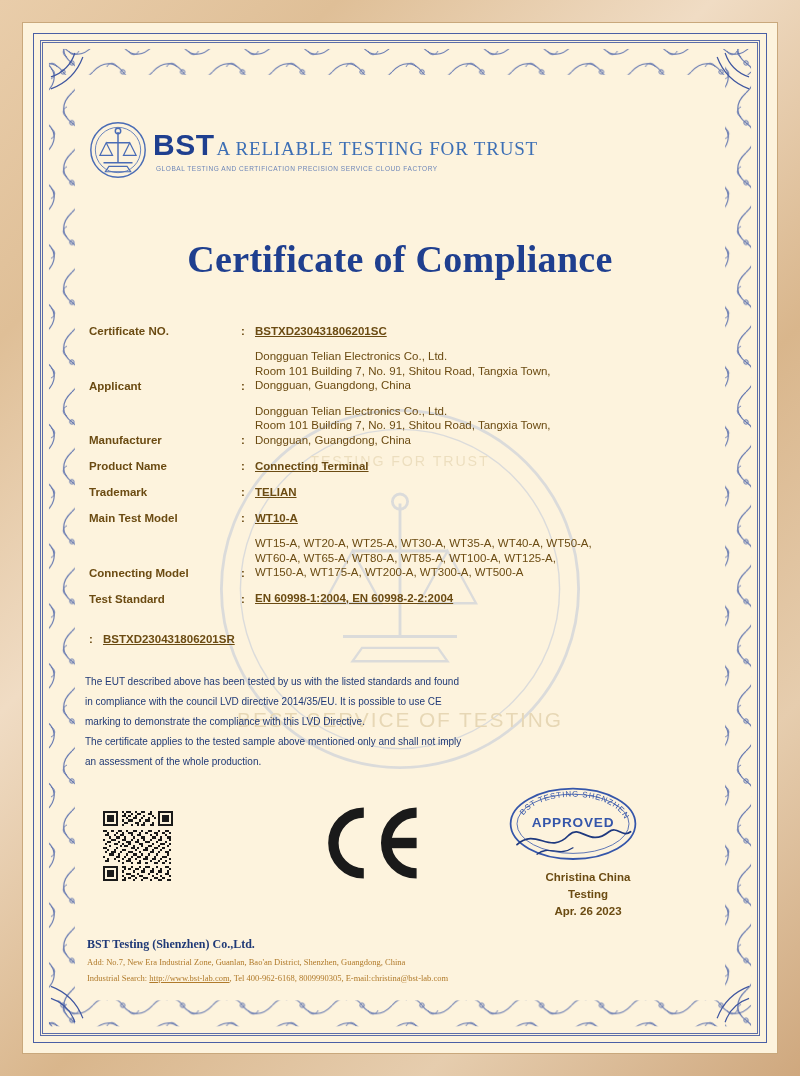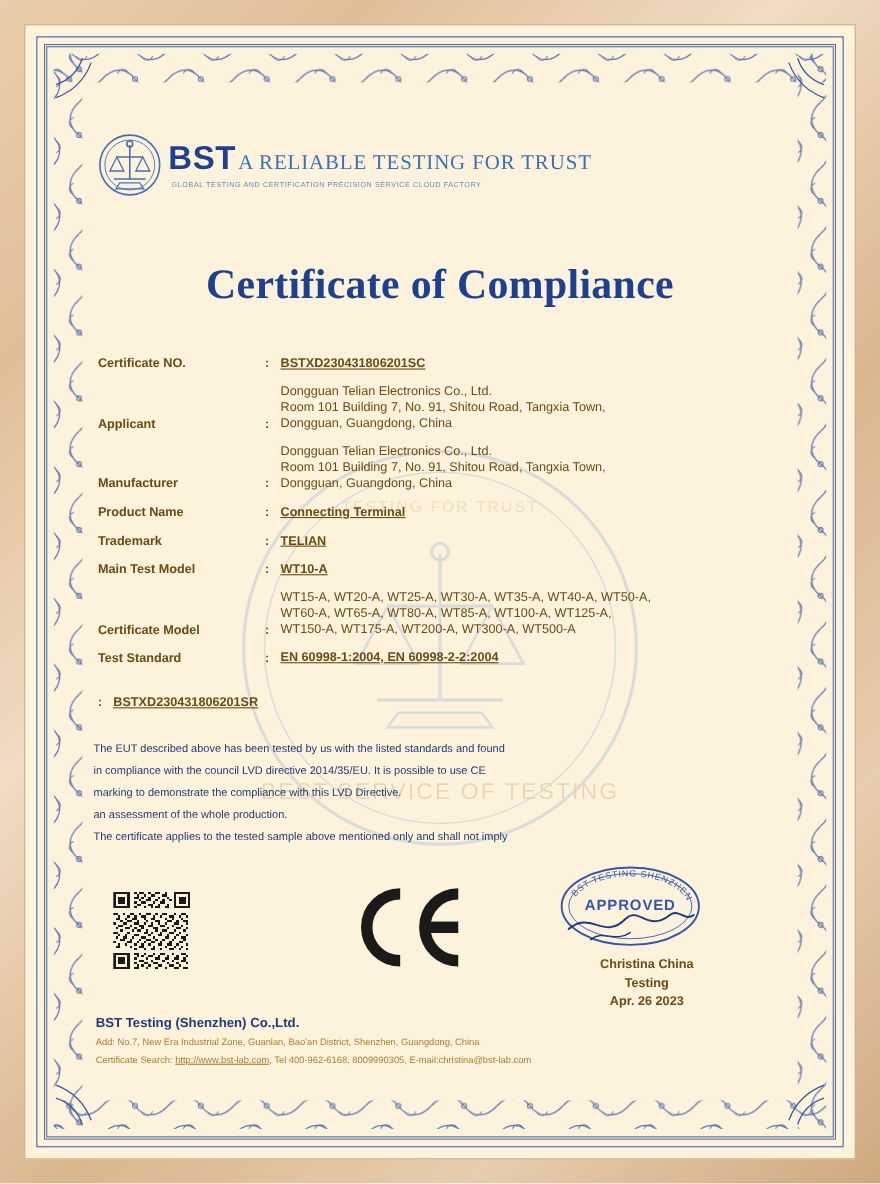--- a/index.html
+++ b/index.html
@@ -226,21 +226,22 @@
     position: relative;
     z-index: 3;
   }
   .sign-name { margin-top: 74px; }
 
   
   .footer {
     position: absolute;
     left: 6px;
     right: 6px;
-    bottom: 39px;
+    bottom: 24px;
+    font-family: Liberation Serif, serif;
   }
   .footer-company {
     font-size: 12px;
     font-weight: bold;
     color: #203a77;
     margin-bottom: 5px;
   }
   .footer-addr {
     font-size: 8.5px;
     color: #b07a2a;
@@ -372,21 +373,21 @@
 
         <div class="row">
           <div class="label">Main Test Model</div>
           <div class="colon">:</div>
           <div class="value bold">
             <span class="ln">WT10-A</span>
           </div>
         </div>
 
         <div class="row">
-          <div class="label">Certificate Model</div>
+          <div class="label">Connecting Model</div>
           <div class="colon">:</div>
           <div class="value">
             <span class="ln">WT15-A, WT20-A, WT25-A, WT30-A, WT35-A, WT40-A, WT50-A,</span>
             <span class="ln">WT60-A, WT65-A, WT80-A, WT85-A, WT100-A, WT125-A,</span>
             <span class="ln">WT150-A, WT175-A, WT200-A, WT300-A, WT500-A</span>
           </div>
         </div>
 
         <div class="row">
           <div class="label">Test Standard</div>
@@ -402,22 +403,22 @@
             <span class="ln">BSTXD230431806201SR</span>
           </div>
         </div>
 
       </div>
 
       <div class="statement">
         <p>The EUT described above has been tested by us with the listed standards and found</p>
         <p>in compliance with the council LVD directive 2014/35/EU. It is possible to use CE</p>
         <p>marking to demonstrate the compliance with this LVD Directive.</p>
+        <p>The certificate applies to the tested sample above mentioned only and shall not imply</p>
         <p>an assessment of the whole production.</p>
-        <p>The certificate applies to the tested sample above mentioned only and shall not imply</p>
       </div>
 
       <div class="marks">
 
         <svg class="qr" viewBox="0 0 33 33" shape-rendering="crispEdges">
           <rect width="33" height="33" fill="#fdf3dd"></rect>
           <g fill="#1a1a1a">
             <rect x="0" y="0" width="7" height="7"></rect>
               <rect x="1" y="1" width="5" height="5" fill="#fdf3dd"></rect>
               <rect x="2" y="2" width="3" height="3"></rect>
@@ -653,19 +654,19 @@
           <div class="sign-name">Christina China</div>
           <div class="sign-role">Testing</div>
           <div class="sign-date">Apr. 26 2023</div>
         </div>
       </div>
 
       <div class="footer">
         <div class="footer-company">BST Testing (Shenzhen) Co.,Ltd.</div>
         <div class="footer-addr">Add: No.7, New Era Industrial Zone, Guanlan, Bao'an District, Shenzhen, Guangdong, China</div>
         <div class="footer-search">
-          <span>Certificate Search: </span><a href="#">http://www.bst-lab.com</a><span>, Tel 400-962-6168, 8009990305, E-mail:christina@bst-lab.com</span>
+          <span>Industrial Search: </span><a href="#">http://www.bst-lab.com</a><span>, Tel 400-962-6168, 8009990305, E-mail:christina@bst-lab.com</span>
         </div>
       </div>
 
     </div>
   </div>
 </div>
 
 </body></html>

